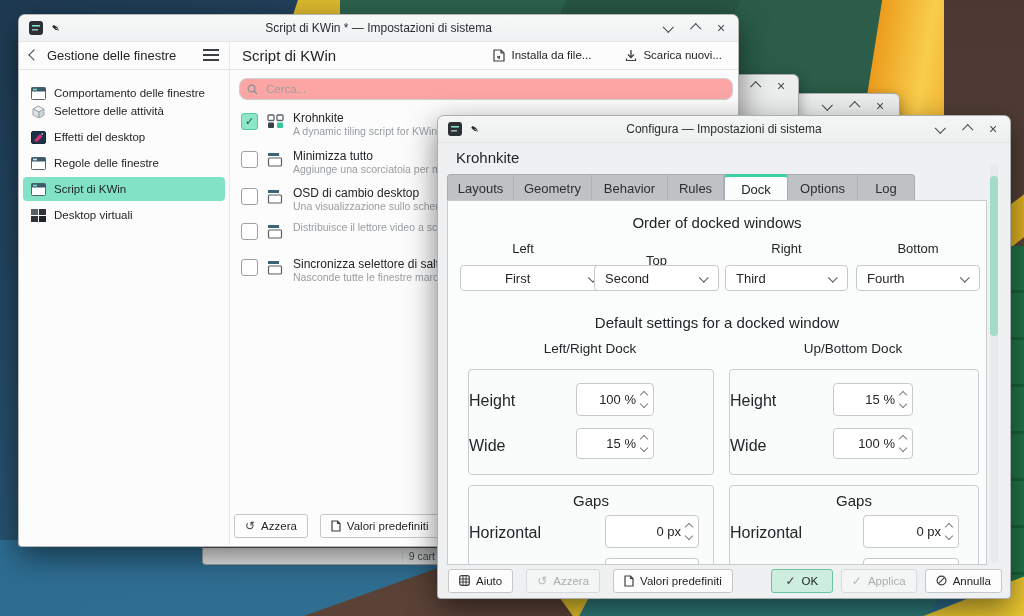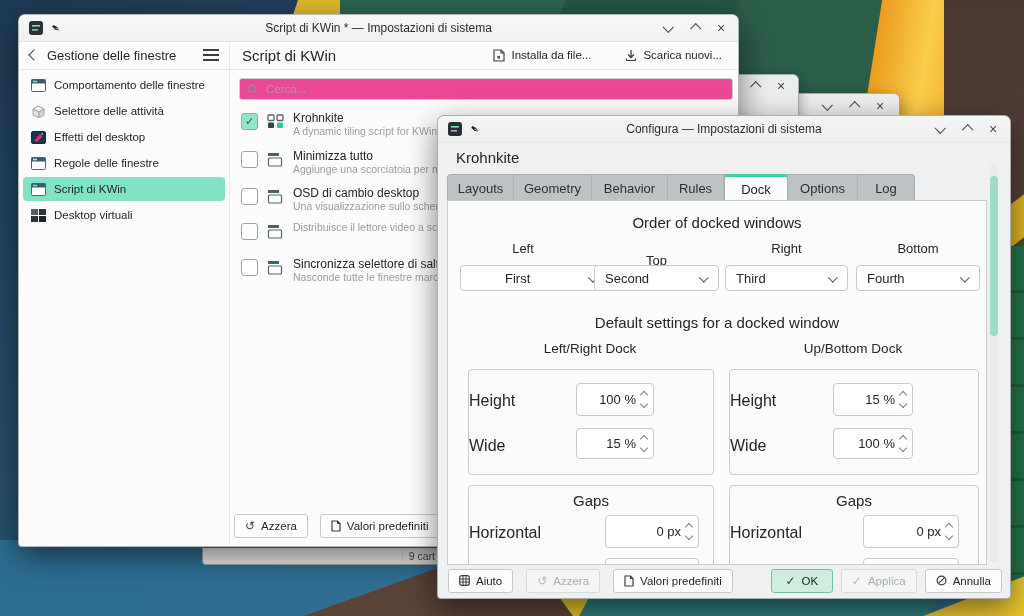--- a/index.html
+++ b/index.html
@@ -35,22 +35,22 @@
   .hdr-label{font-size:13px;color:#232629;}
   .page-title{font-size:15px;color:#232629;}
   .burger{width:16px;height:12px;display:inline-block;
           background:linear-gradient(#3a3e41,#3a3e41) 0 0/16px 2px no-repeat,
                      linear-gradient(#3a3e41,#3a3e41) 0 5px/16px 2px no-repeat,
                      linear-gradient(#3a3e41,#3a3e41) 0 10px/16px 2px no-repeat;}
   .toolbtn{display:inline-flex;align-items:center;gap:6px;font-size:11.5px;color:#232629;background:none;border:none;}
   .side-item{position:absolute;left:4px;width:202px;height:24px;display:flex;align-items:center;gap:8px;
              padding-left:8px;border-radius:4px;font-size:11.5px;box-sizing:border-box;}
   .side-item.sel{background:#82e2c5;}
-  .search{position:absolute;display:flex;align-items:center;gap:6px;background:#ec4899;border:1px solid #cdd1d4;
-          border-radius:3px;padding:0 7px;}
+  .search{position:absolute;display:flex;align-items:center;gap:6px;background:#fca5a5;border:1px solid #cdd1d4;
+          border-radius:8px;padding:0 7px;}
   .search input{border:none;outline:none;font-size:11.5px;color:#232629;background:transparent;width:100%;
                 font-family:inherit;}
   .search input::placeholder{color:#9aa0a4;}
   .script-row{position:absolute;left:222px;display:flex;gap:9px;align-items:flex-start;}
   .cbx{width:15px;height:15px;border:1px solid #9ba1a5;border-radius:3px;background:#fff;flex:0 0 auto;
        display:flex;align-items:center;justify-content:center;font-size:11px;color:transparent;margin-top:2px;}
   .cbx.checked{background:#8fe5c8;border-color:#57c9a3;color:#115c44;}
   .s-name{font-size:12px;color:#232629;line-height:14px;}
   .s-desc{font-size:10.5px;color:#989da1;line-height:13px;white-space:nowrap;}
   
@@ -195,21 +195,21 @@
                 <path d="M1.5 9.5v2h9v-2" fill="none" stroke="#3a3f43" stroke-width="1.2"></path>
               </svg>
           </span>
           <span>Scarica nuovi...</span>
         </button>
       </div>
     </div>
 
     <div class="abs" style="left:210px;top:26px;width:1px;height:504px;background:#e6e8ea;"></div>
 
-    <div class="side-item" style="top:58px;">
+    <div class="side-item" style="top:66px;">
       <span>
           <svg width="15" height="13" viewBox="0 0 15 13">
             <rect x=".5" y=".5" width="14" height="12" rx="1" fill="#fff" stroke="#56636c"></rect>
             <rect x=".5" y=".5" width="14" height="4" fill="#3c5a6e"></rect>
             <rect x="2" y="1.7" width="4" height="1.6" fill="#7be0c3"></rect>
           </svg>
         </span>
       <span>Comportamento delle finestre</span>
     </div>
     <div class="side-item" style="top:84px;">

